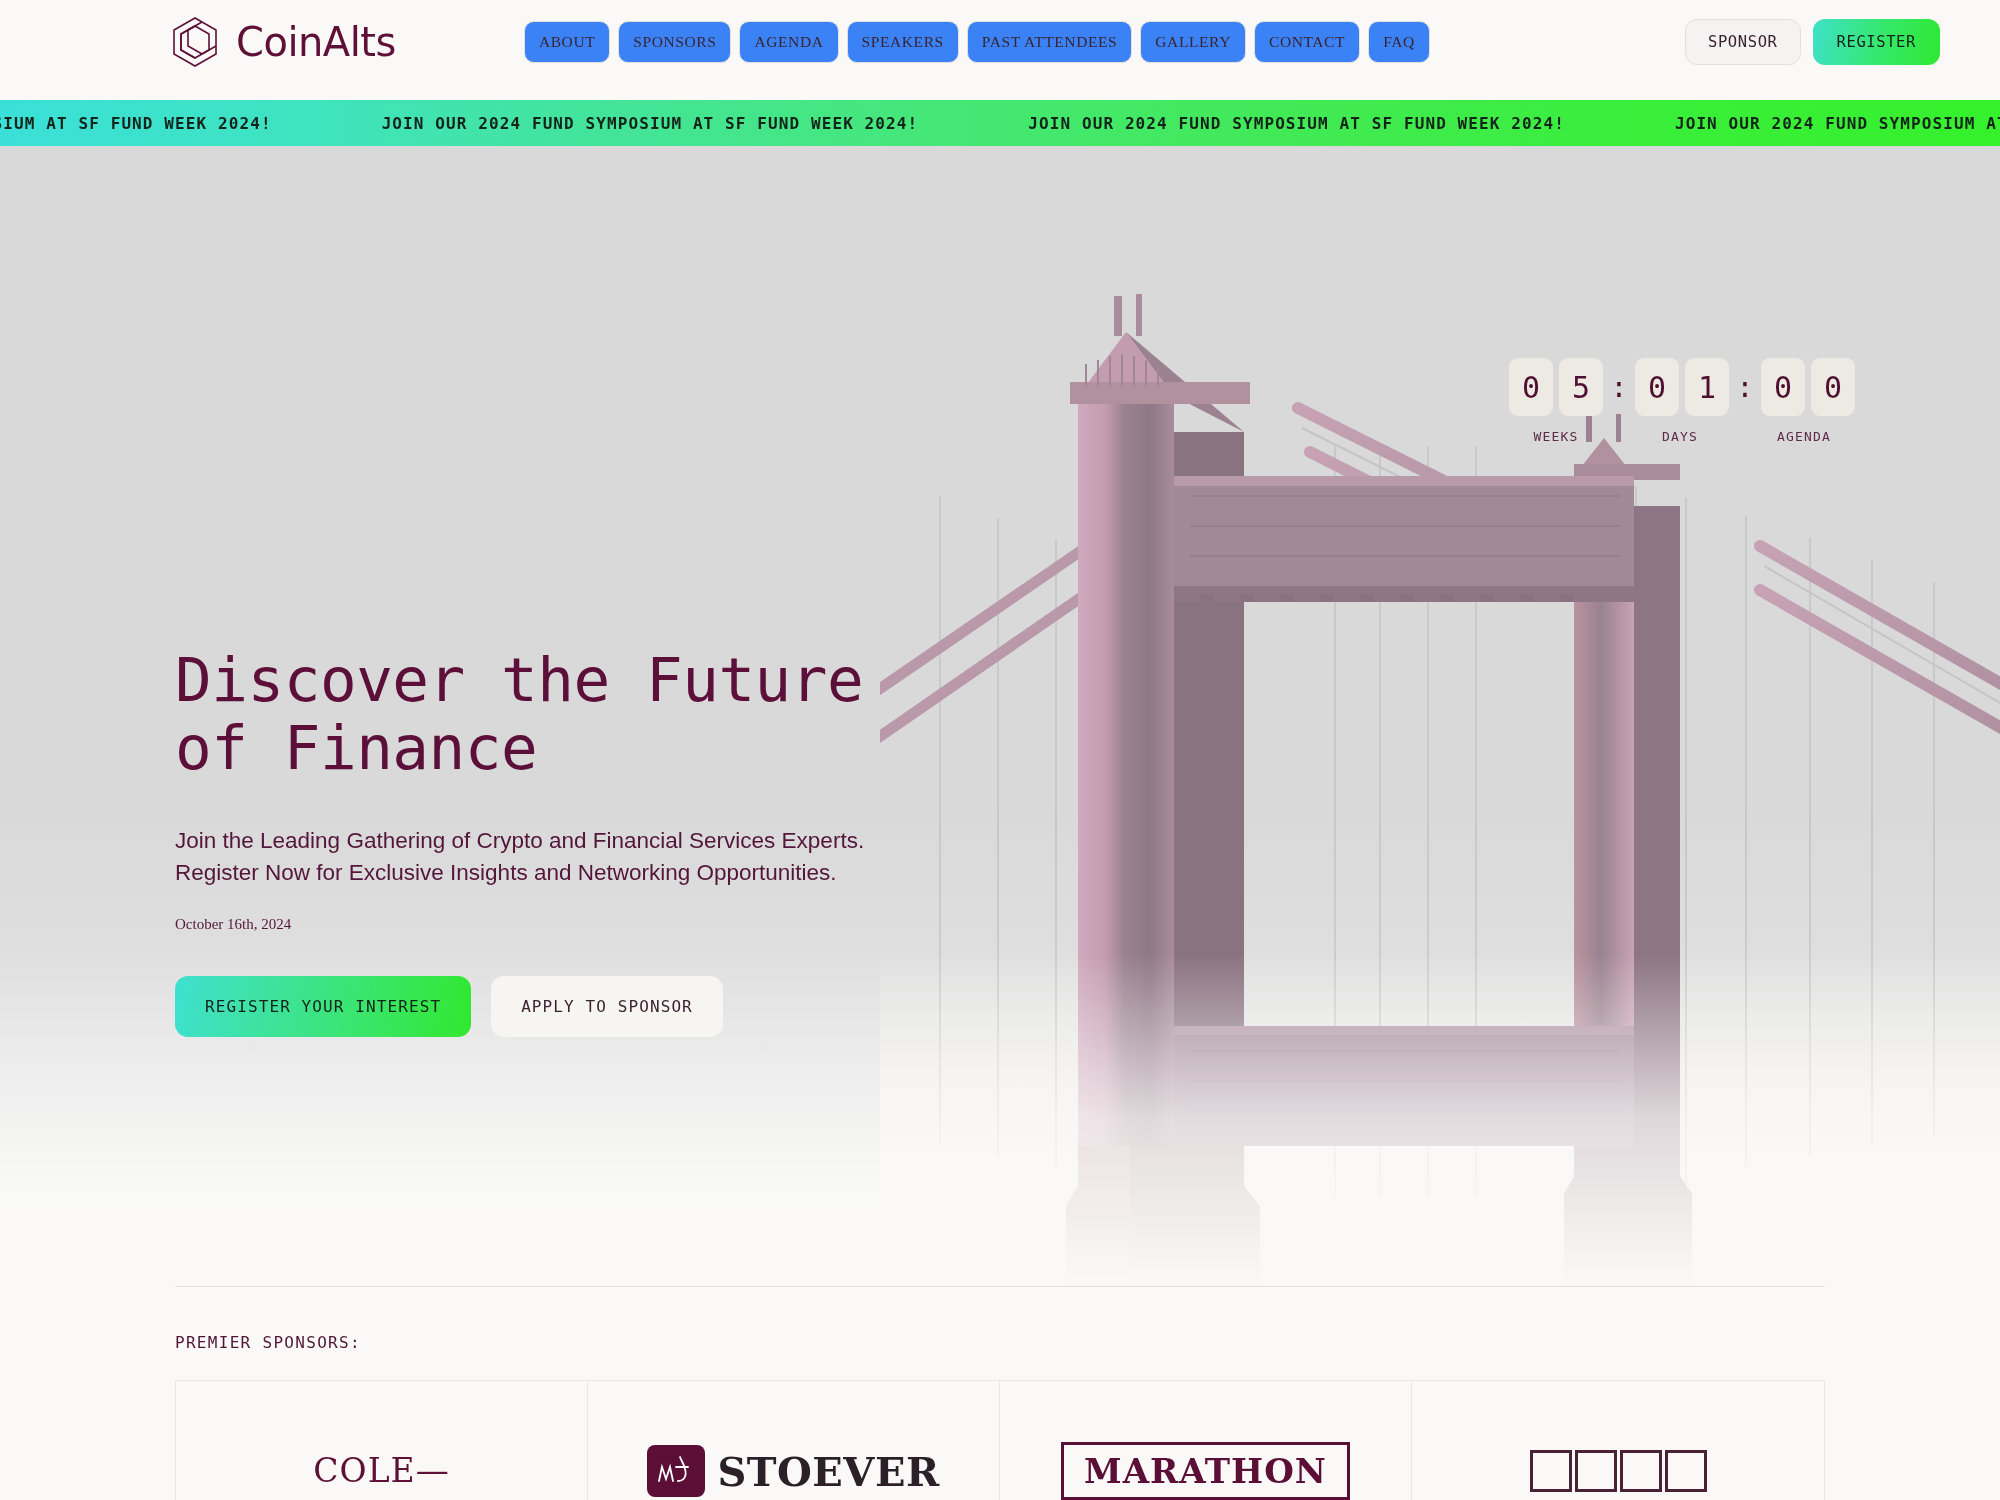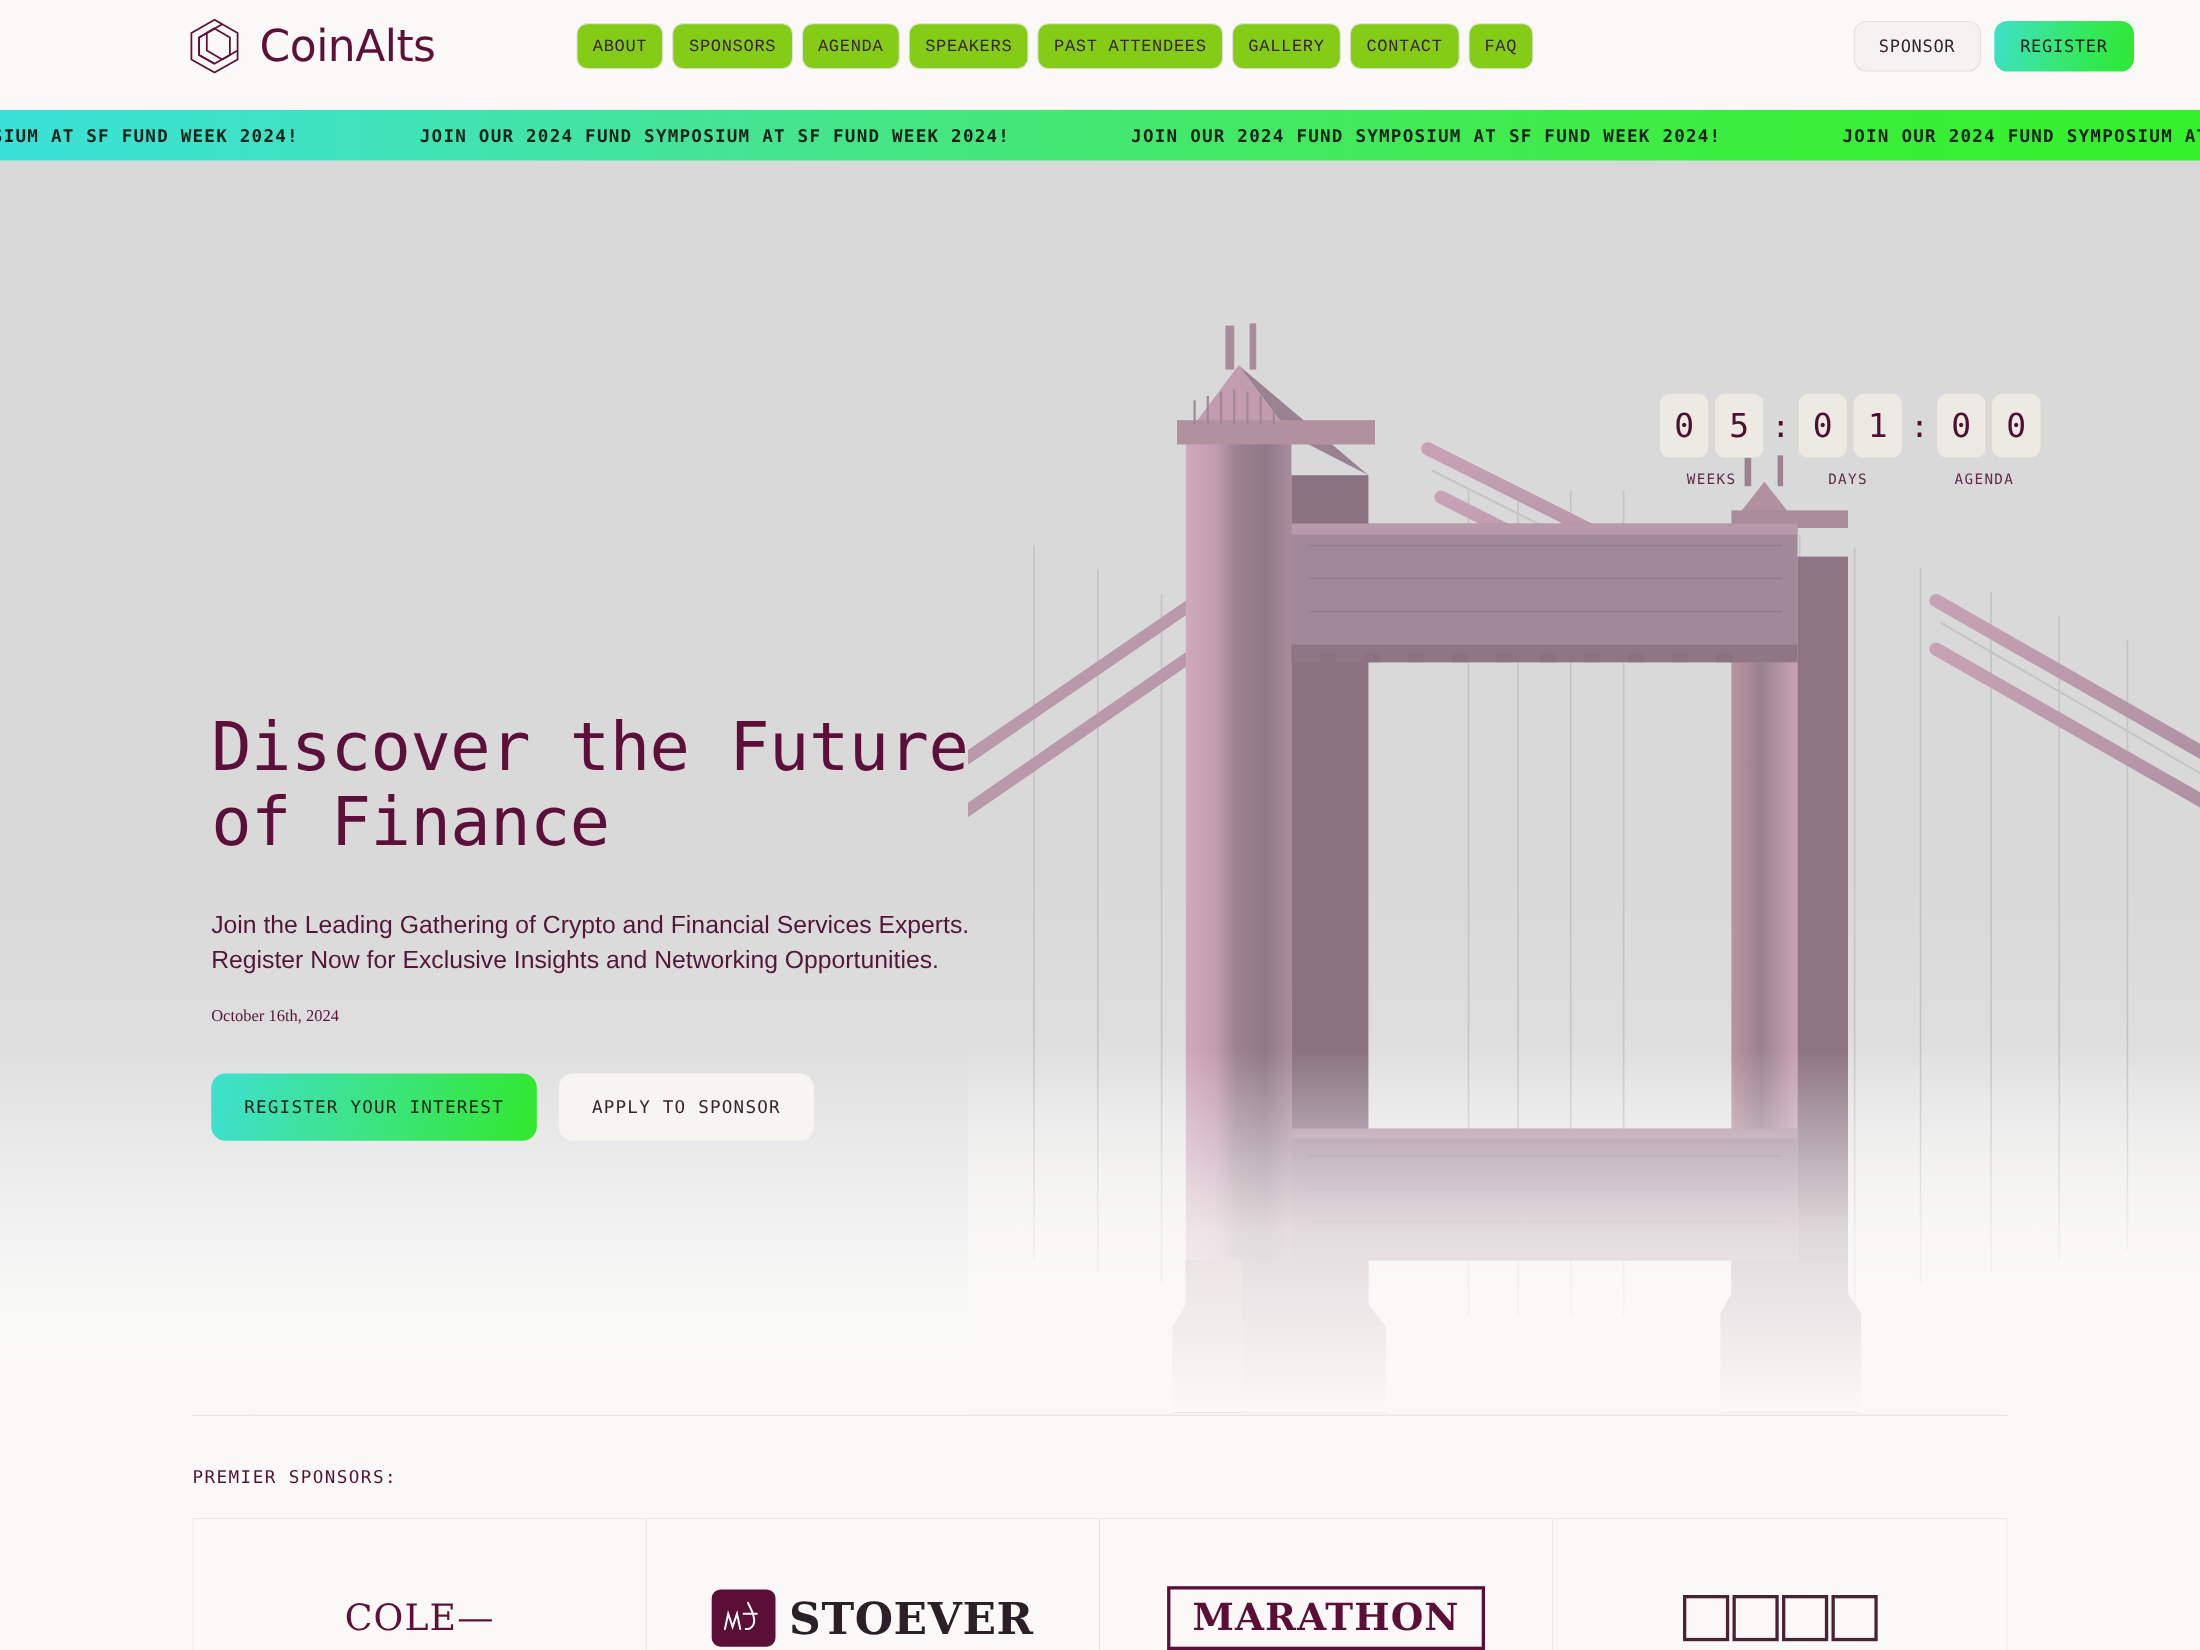--- a/index.html
+++ b/index.html
@@ -45,25 +45,25 @@
     white-space: nowrap;
   }
 
   .nav {
     display: flex;
     align-items: center;
     gap: 8px;
     margin-left: 128px;
   }
   .nav-pill {
-    font-family: Liberation Mono, monospace;
+    font-family: Liberation Serif, serif;
     font-size: 15.5px;
     letter-spacing: 0.6px;
     color: #3a2330;
-    background: #84cc16;
+    background: #3b82f6;
     border: 1px solid #e4e1dd;
     border-radius: 10px;
     padding: 11px 14px;
     white-space: nowrap;
     cursor: pointer;
   }
 
   .header-actions {
     margin-left: auto;
     display: flex;
@@ -188,21 +188,21 @@
     color: #5e2a46;
     text-align: center;
   }
   .cd-label.w { width: 94px; }
   .cd-label.d { width: 114px; margin-left: 20px; }
   .cd-label.h { width: 94px; margin-left: 20px; }
 
   
   .hero-copy {
     position: absolute;
-    left: 192px;
+    left: 175px;
     top: 500px;
     width: 900px;
     z-index: 8;
   }
   .hero-title {
     font-family: "DejaVu Sans Mono", monospace;
     font-size: 61px;
     line-height: 1.12;
     font-weight: 400;
     color: #5c0f38;

